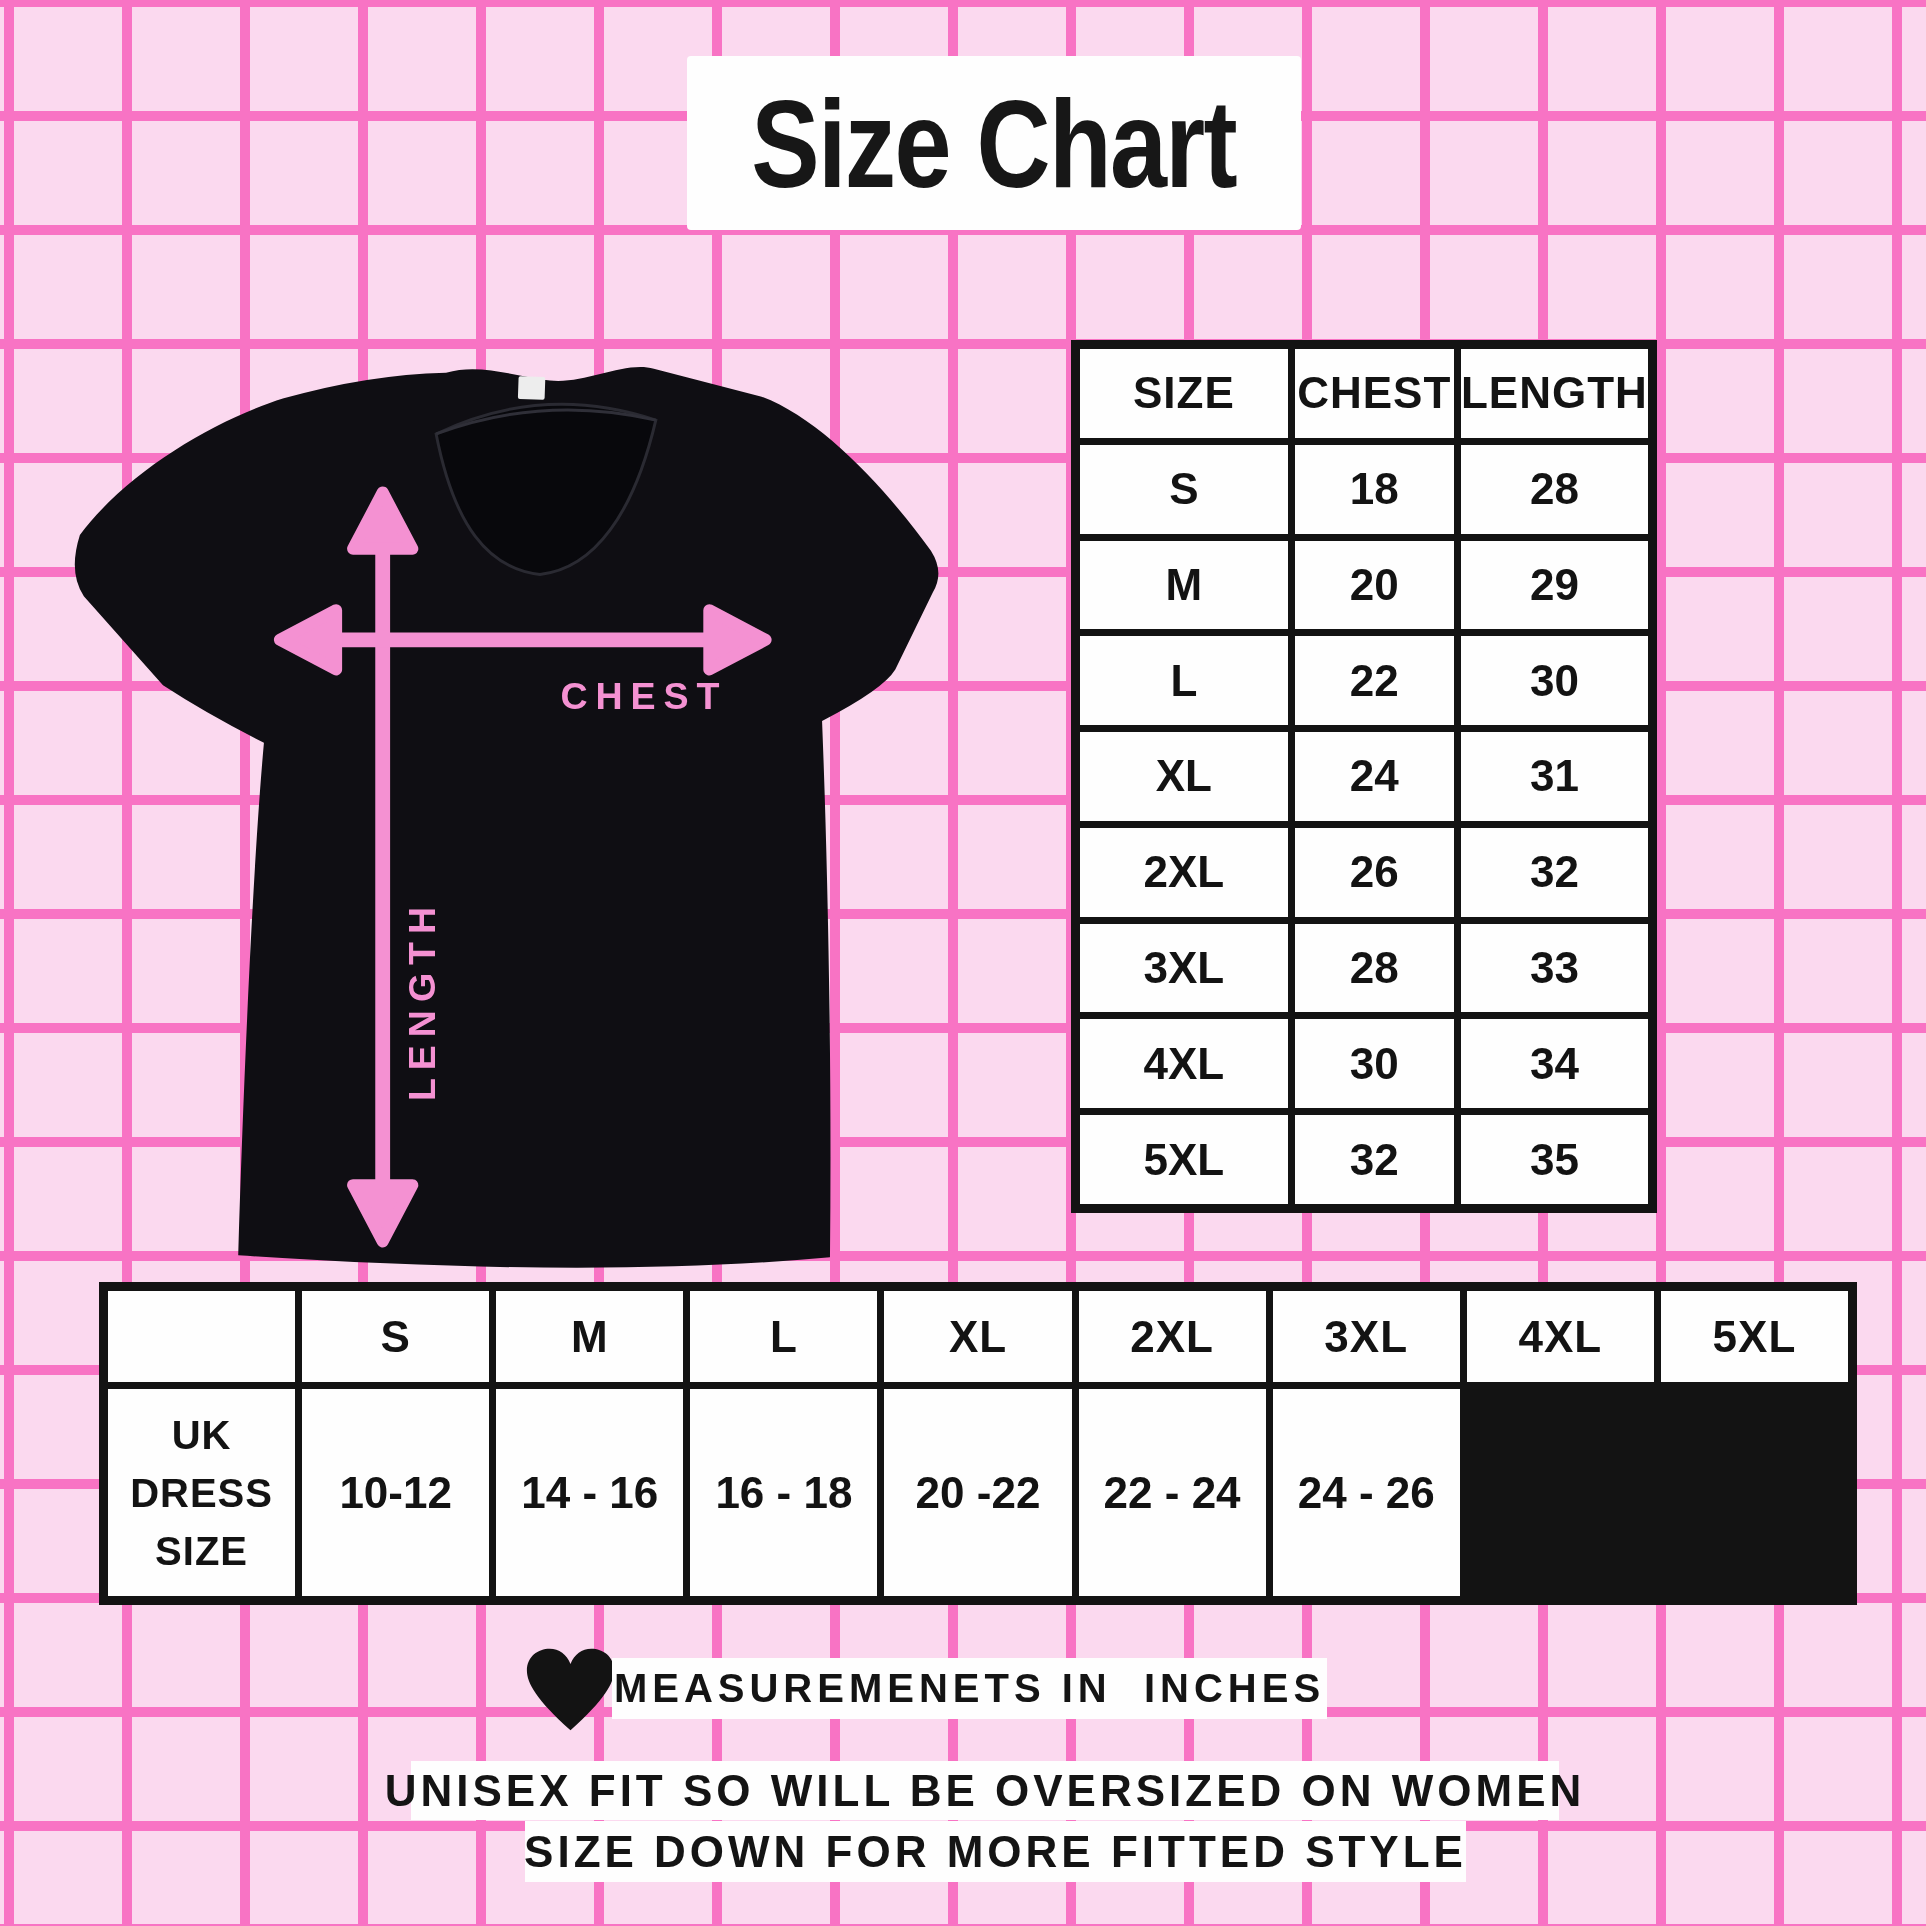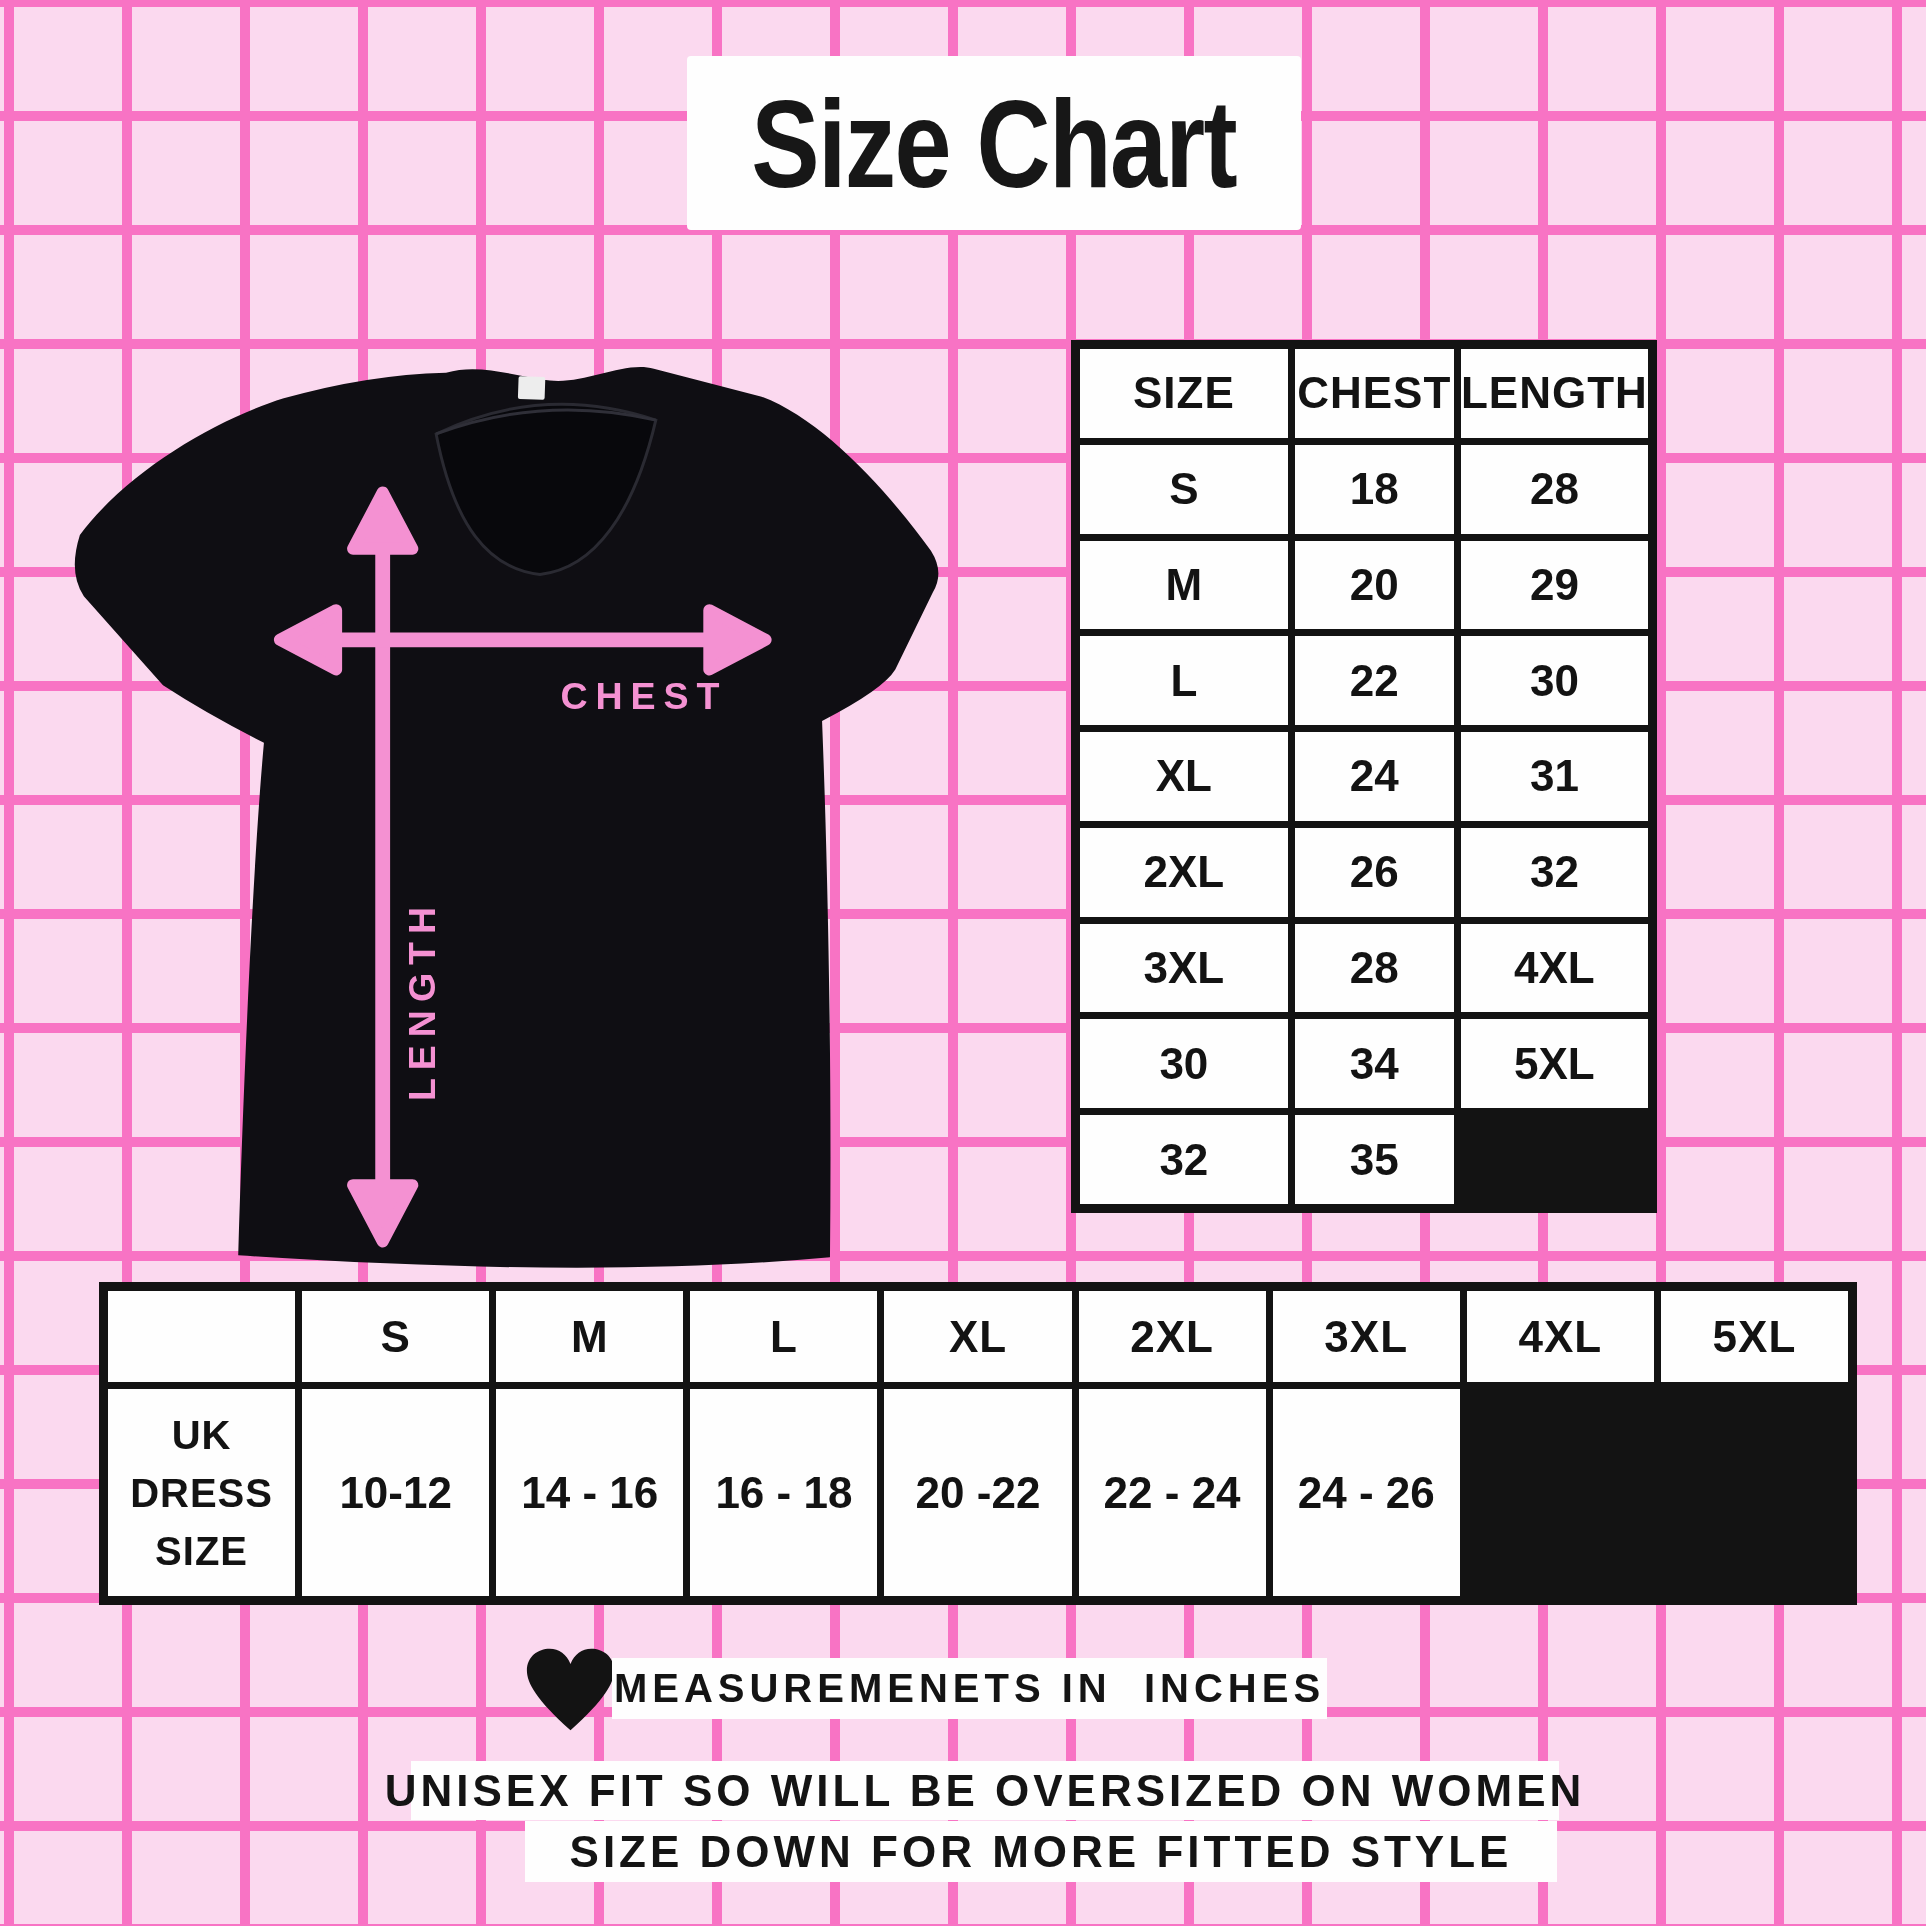--- a/index.html
+++ b/index.html
@@ -31,21 +31,21 @@
   .cell.hdr{letter-spacing:1px;}
   .cell.multiline{white-space:pre-line;font-size:40px;line-height:1.45;}
 
   
   .heart-svg{position:absolute;left:523px;top:1645px;z-index:2;}
   .measure-box{left:612px;top:1658px;width:715px;height:61px;
     display:flex;align-items:center;justify-content:center;}
   .measure-text{font-size:40px;font-weight:bold;letter-spacing:5px;white-space:pre;}
   .fit-box{display:flex;align-items:center;justify-content:center;}
   .fit-line1{left:411px;top:1761px;width:1148px;height:59px;}
-  .fit-line2{left:525px;top:1821px;width:1032px;height:61px;}
+  .fit-line2{left:525px;top:1821px;width:941px;height:61px;}
   .fit-text{font-size:44px;font-weight:bold;letter-spacing:4px;white-space:nowrap;}
 </style>
 </head>
 <body>
 
 <div class="canvas">
 
   <div class="white-box title-box">
     <span class="title-text">Size Chart</span>
   </div>
@@ -107,20 +107,21 @@
       <div class="cell">22</div>
       <div class="cell">30</div>
       <div class="cell">XL</div>
       <div class="cell">24</div>
       <div class="cell">31</div>
       <div class="cell">2XL</div>
       <div class="cell">26</div>
       <div class="cell">32</div>
       <div class="cell">3XL</div>
       <div class="cell">28</div>
+      <div class="cell">33</div>
       <div class="cell">4XL</div>
       <div class="cell">30</div>
       <div class="cell">34</div>
       <div class="cell">5XL</div>
       <div class="cell">32</div>
       <div class="cell">35</div>
     </div>
 
   <div class="grid-table uk-table" id="uk-table">
       <div class="cell hdr"></div>

